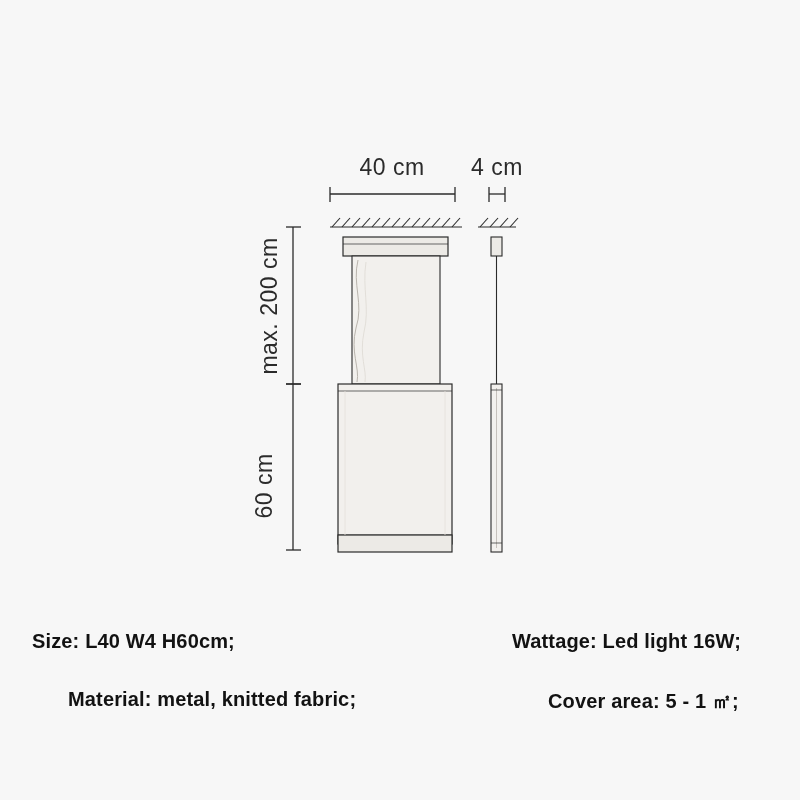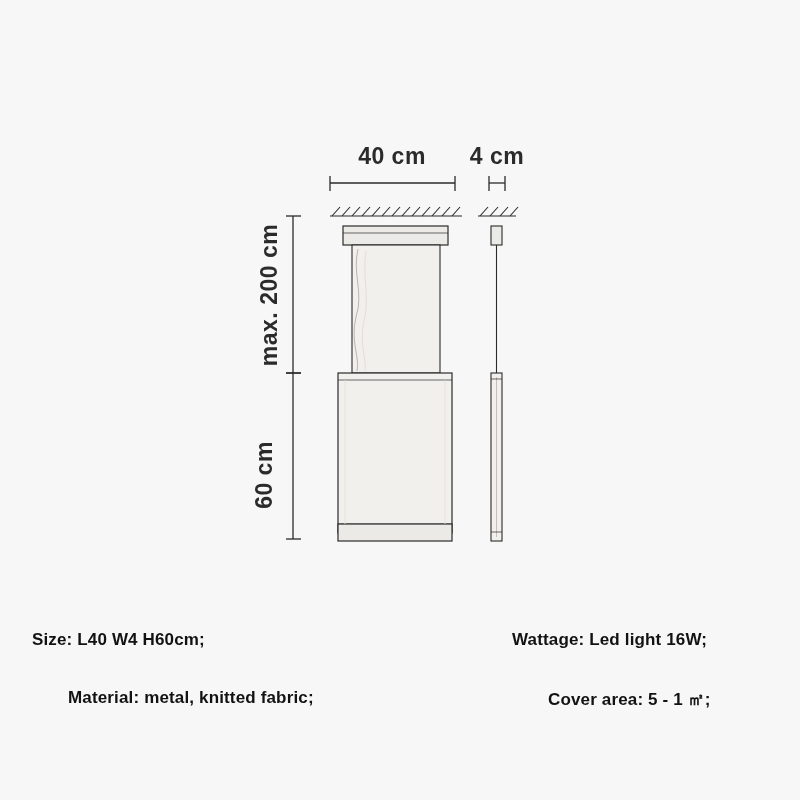--- a/index.html
+++ b/index.html
@@ -12,24 +12,23 @@
     background: #f7f7f7;
     font-family: "Liberation Sans", sans-serif;
     color: #1b1b1b;
     overflow: hidden;
     position: relative;
   }
 
   .diagram-area {
     position: absolute;
     left: 0;
-    top: 5px;
+    top: 16px;
     width: 688px;
     height: 600px;
-    font-weight: bold;
   }
 
   .diagram-area svg {
     display: block;
   }
 
   .dim-label {
     font-family: "Liberation Sans", sans-serif;
     font-size: 23px;
     fill: #2b2b2b;
@@ -46,21 +45,21 @@
 
   .spec-row {
     position: absolute;
     width: 100%;
     display: flex;
   }
   .spec-row.row1 { top: 30px; }
   .spec-row.row2 { top: 88px; margin-left: 36px; }
 
   .spec-cell {
-    font-size: 17px;
+    font-size: 20px;
     font-weight: bold;
     color: #121212;
     letter-spacing: 0.15px;
   }
   .spec-cell.left { margin-left: 32px; width: 480px; }
   .spec-cell.right { margin-left: 0; text-align: right; }
 </style>
 </head>
 <body>
 

